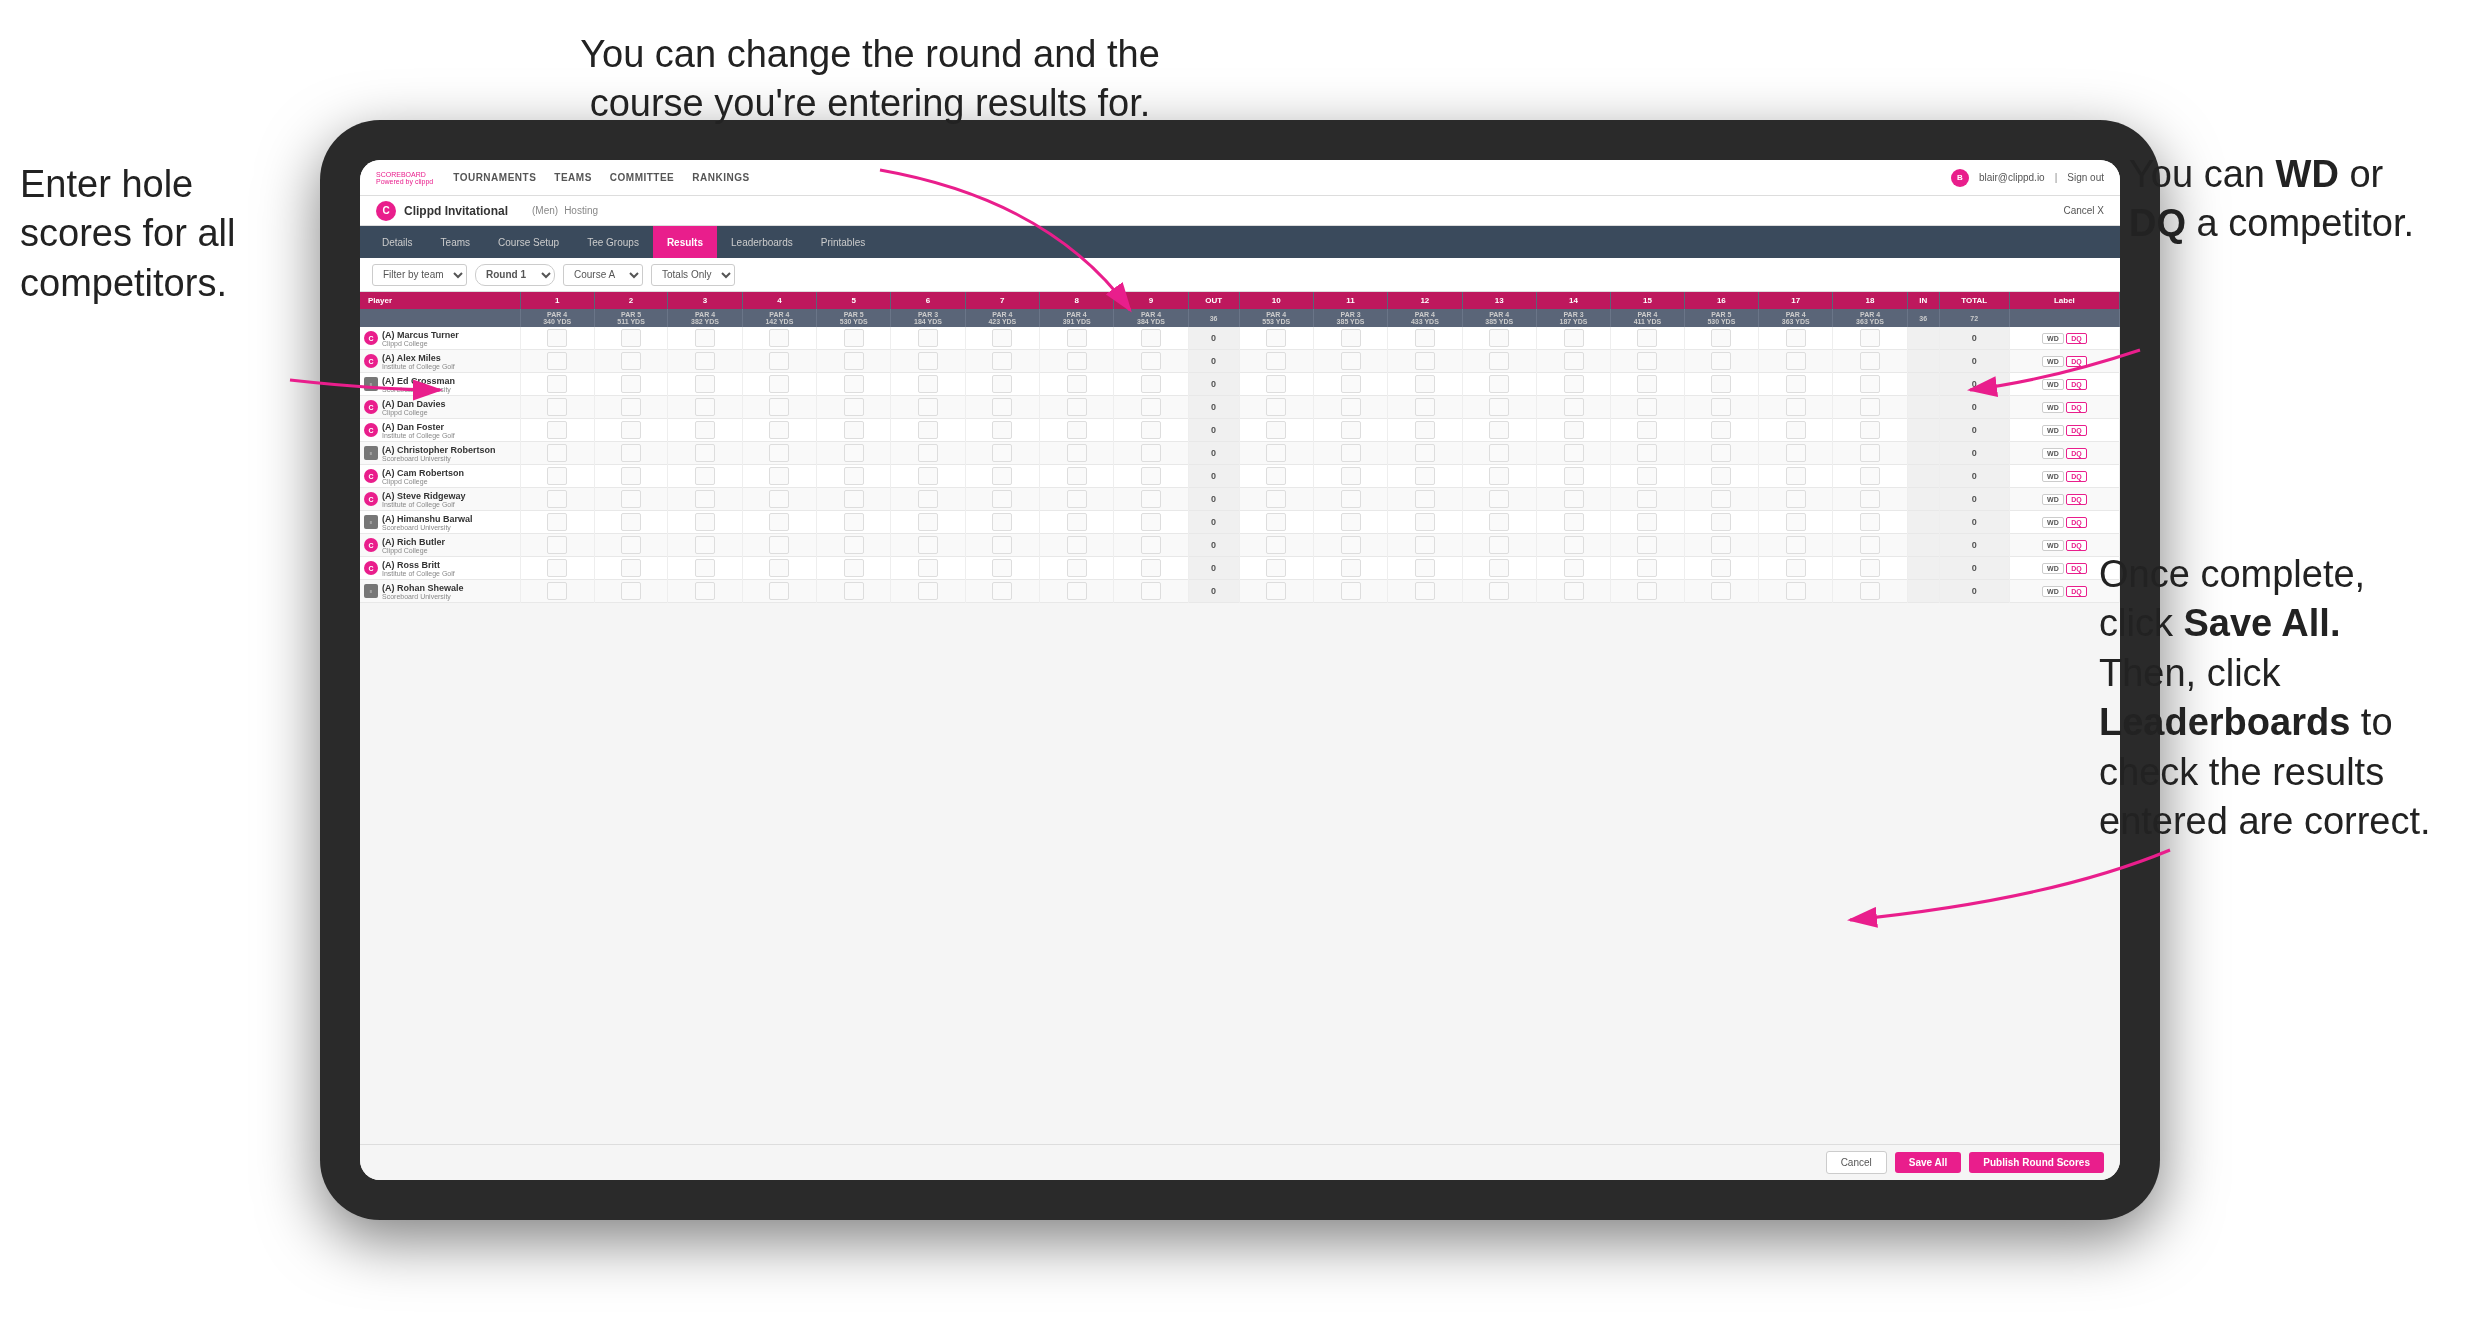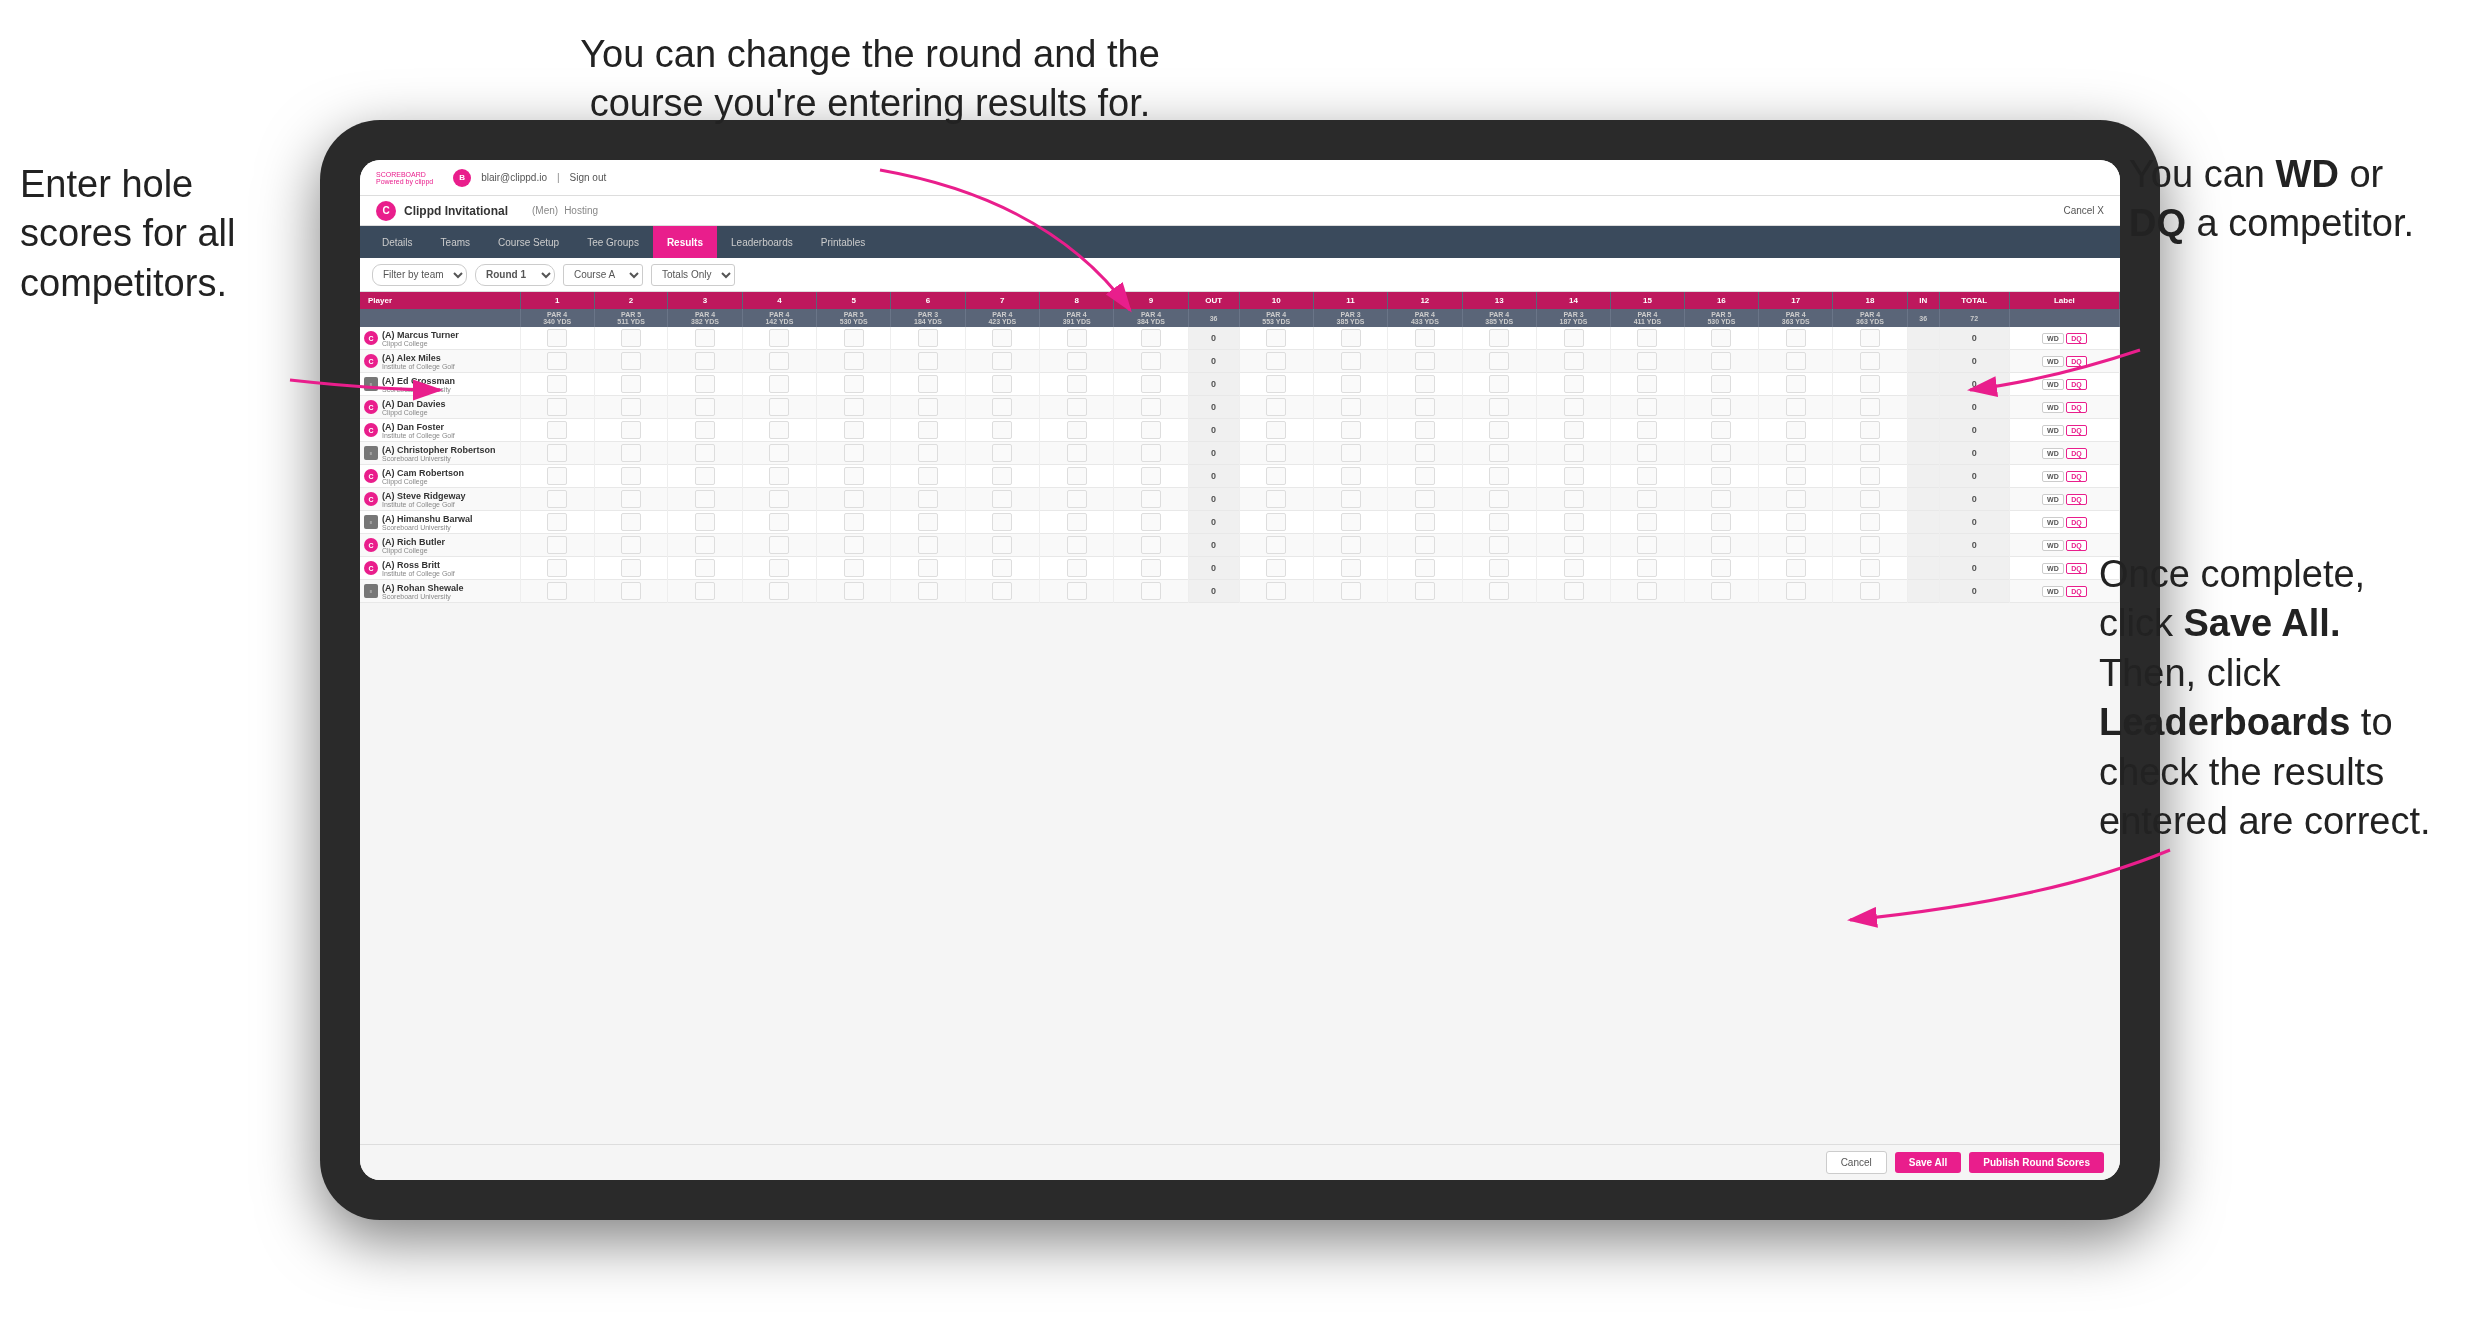--- a/index.html
+++ b/index.html
@@ -202,21 +202,21 @@
       height: 22px;
       border: 1px solid #ccc;
       border-radius: 3px;
       padding: 0 8px;
       font-size: 10px;
       color: #999;
     }
     .filter-select {
       height: 22px;
       border: 1px solid #ccc;
-      border-radius: 9px;
+      border-radius: 3px;
       padding: 0 6px;
       font-size: 10px;
       color: #555;
       background: white;
       min-width: 90px;
     }
     .round-select {
       height: 22px;
       border: 1px solid #ccc;
       border-radius: 10px;
@@ -431,20 +431,26 @@
 <body>
 
 <div class="tablet-frame">
   <div class="tablet-screen">
     <div class="tablet-content">
 
       <div class="top-nav">
         <div class="scoreboard-logo">
           <span>SCOREBOARD</span>
           <span>Powered by clippd</span>
+        </div>
+        <div class="top-nav-links">
+          <a>TOURNAMENTS</a>
+          <a>TEAMS</a>
+          <a>COMMITTEE</a>
+          <a>RANKINGS</a>
         </div>
         <div class="top-nav-right">
           <div class="user-avatar">B</div>
           <span>blair@clippd.io</span>
           <span style="color:#888">|</span>
           <a style="color:#555;text-decoration:none;font-size:10px;text-align:right;">Sign out</a>
         </div>
       </div>
 
       <div class="sub-header">

